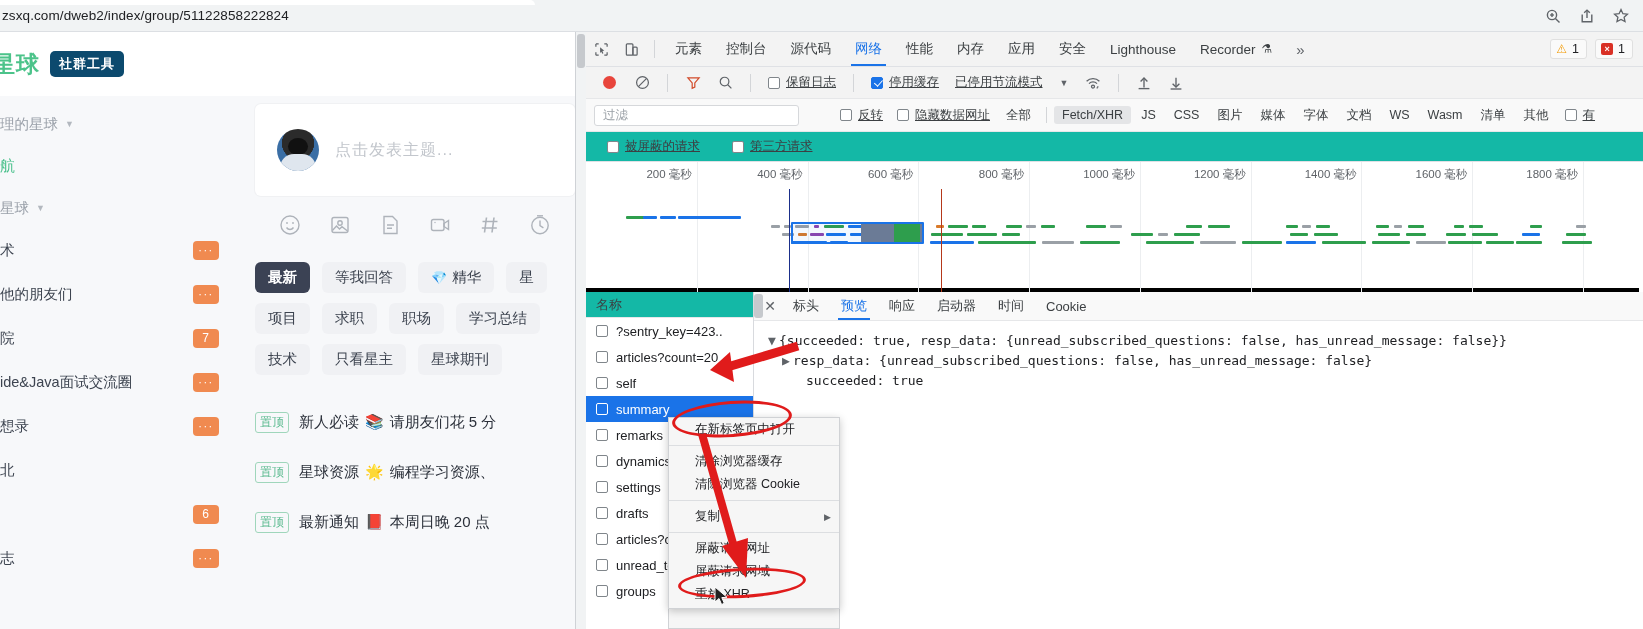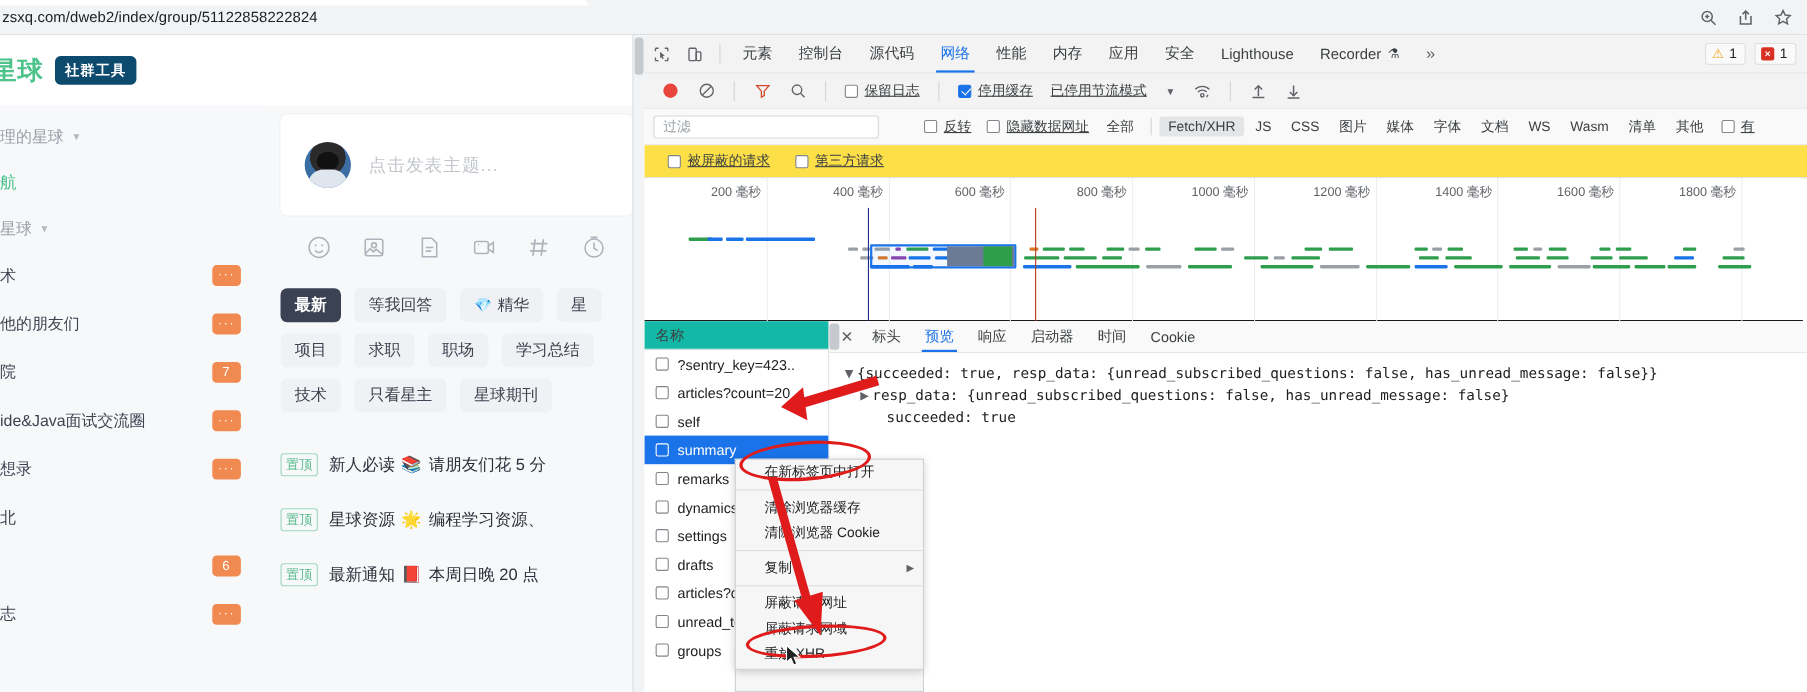--- a/index.html
+++ b/index.html
@@ -213,28 +213,28 @@
   }
   .ftype {
     padding: 2px 8px; font-size: 12.5px; color: #3c4043; border-radius: 3px;
     white-space: nowrap; margin: 0 1px;
   }
   .ftype.sel { background: #e4e5e7; }
   .fsep { width: 1px; height: 16px; background: #d3d5d8; margin: 0 6px; }
 
   #dt-filterbar2 {
     position: absolute; left: 10px; top: 100px; right: 0; height: 30px;
-    background: #fde047; border-bottom: 1px solid #dfe1e5;
-    display: flex; padding-left: 14px; gap: 9px;
+    background: #14b8a6; border-bottom: 1px solid #dfe1e5;
+    display: flex; padding-left: 14px; gap: 18px;
   }
 
   
   #dt-overview {
     position: absolute; left: 10px; top: 130px; right: 4px; height: 130px;
-    background: #ffffff; border-bottom: 1px solid #000000;
+    background: #ffffff; border-bottom: 4px solid #000000;
   }
   #ruler { position: absolute; left: 0; top: 0; width: 100%; height: 27px; }
   .tick {
     position: absolute; top: 0; height: 130px; border-left: 1px solid #eceef0;
   }
   .tick span {
     position: absolute; right: 6px; top: 5px; font-size: 11.5px;
     color: #5f6368; white-space: nowrap;
   }
   .wbar { position: absolute; height: 3px; border-radius: 1px; }

